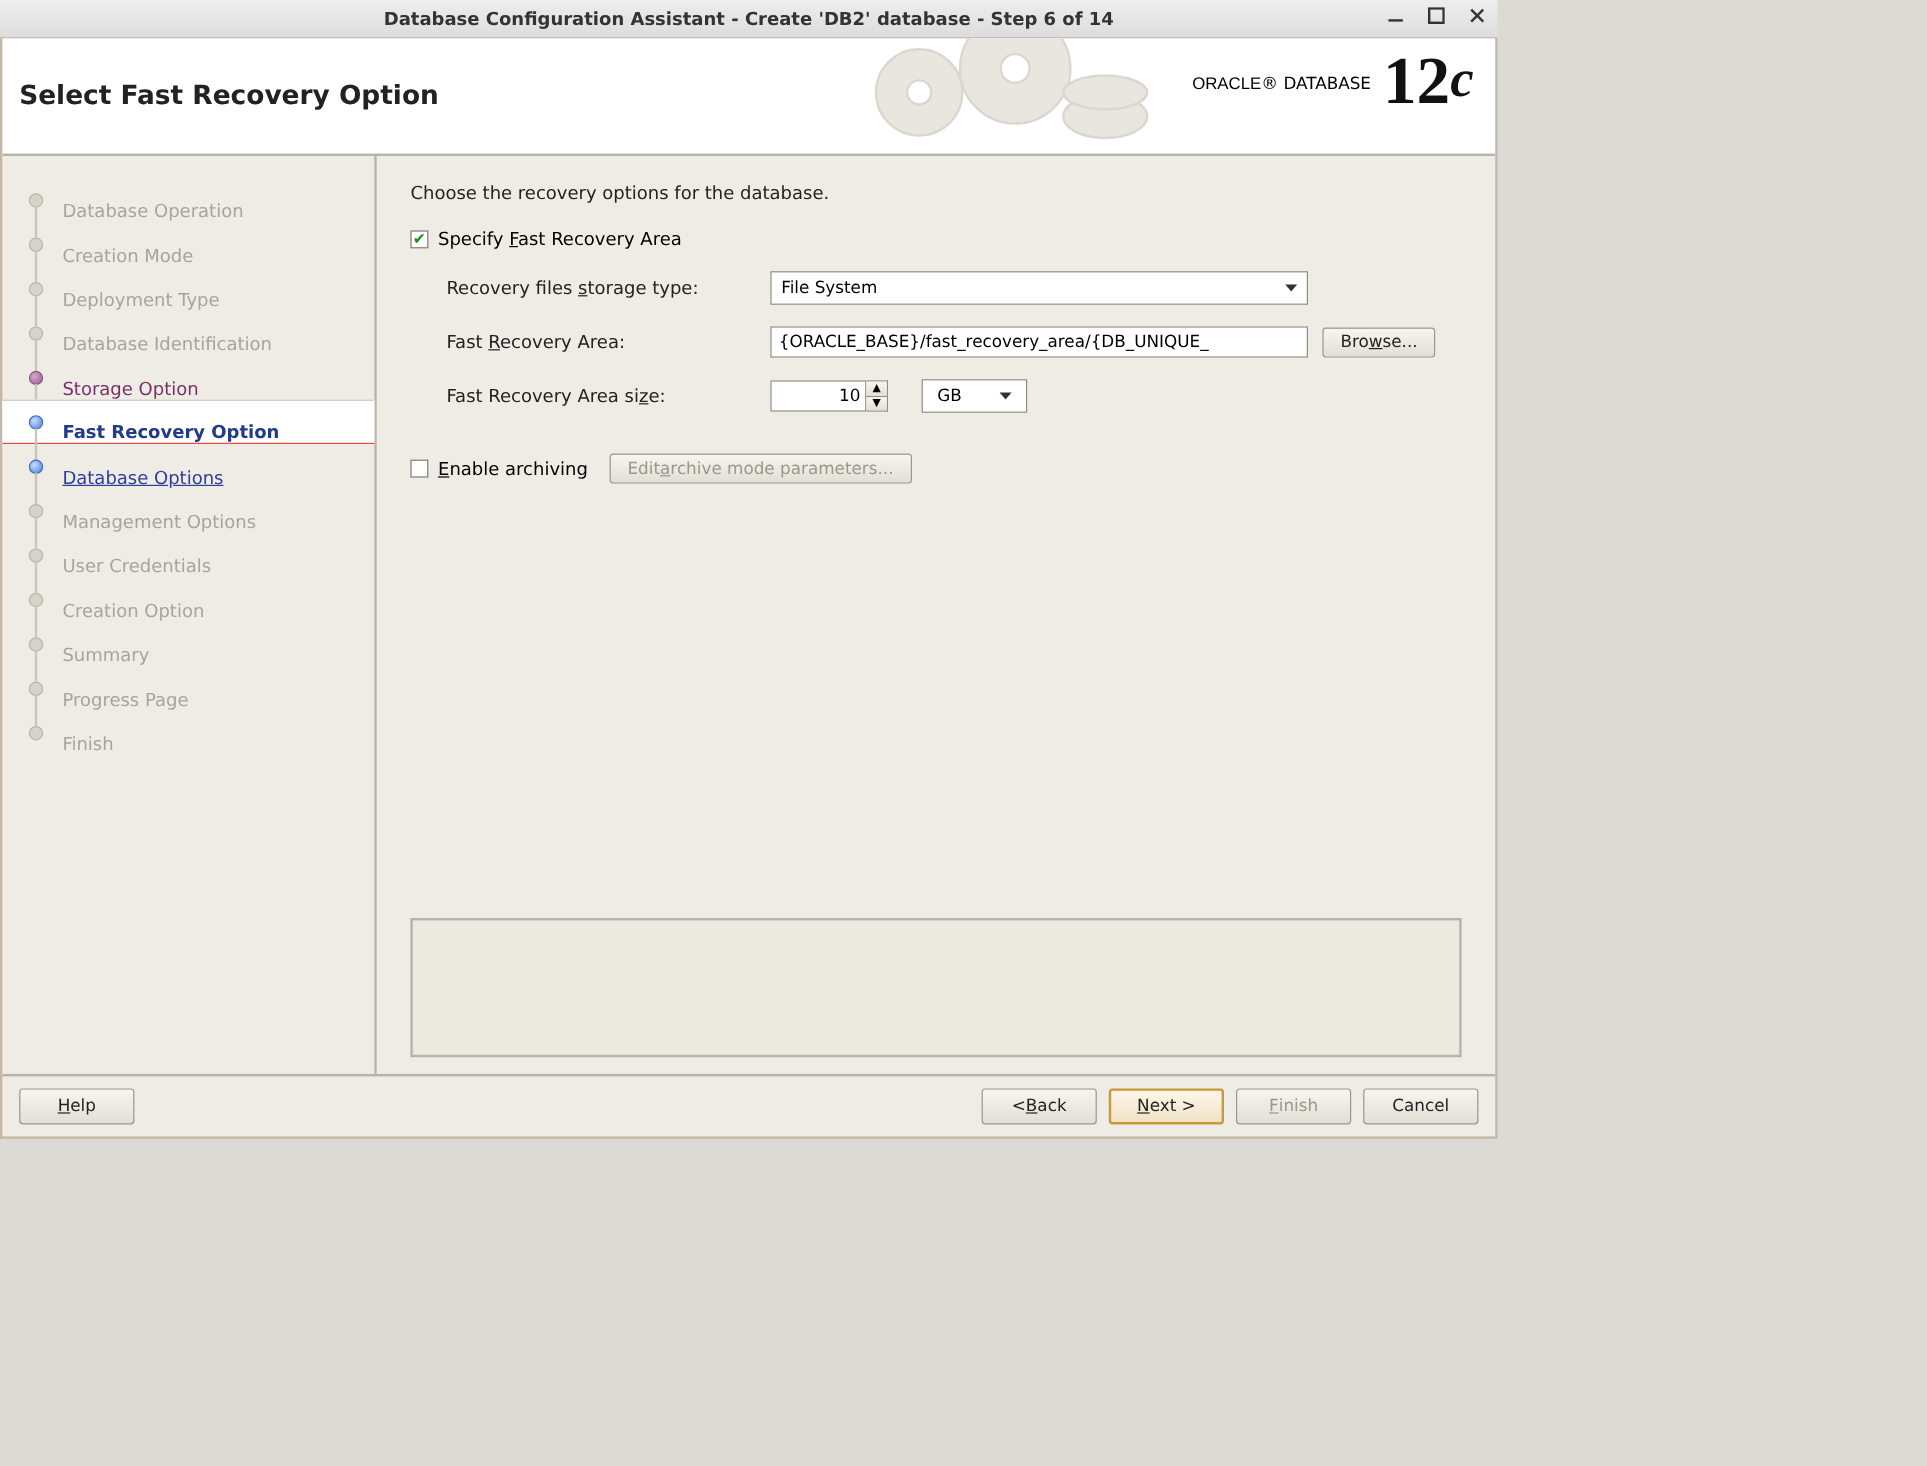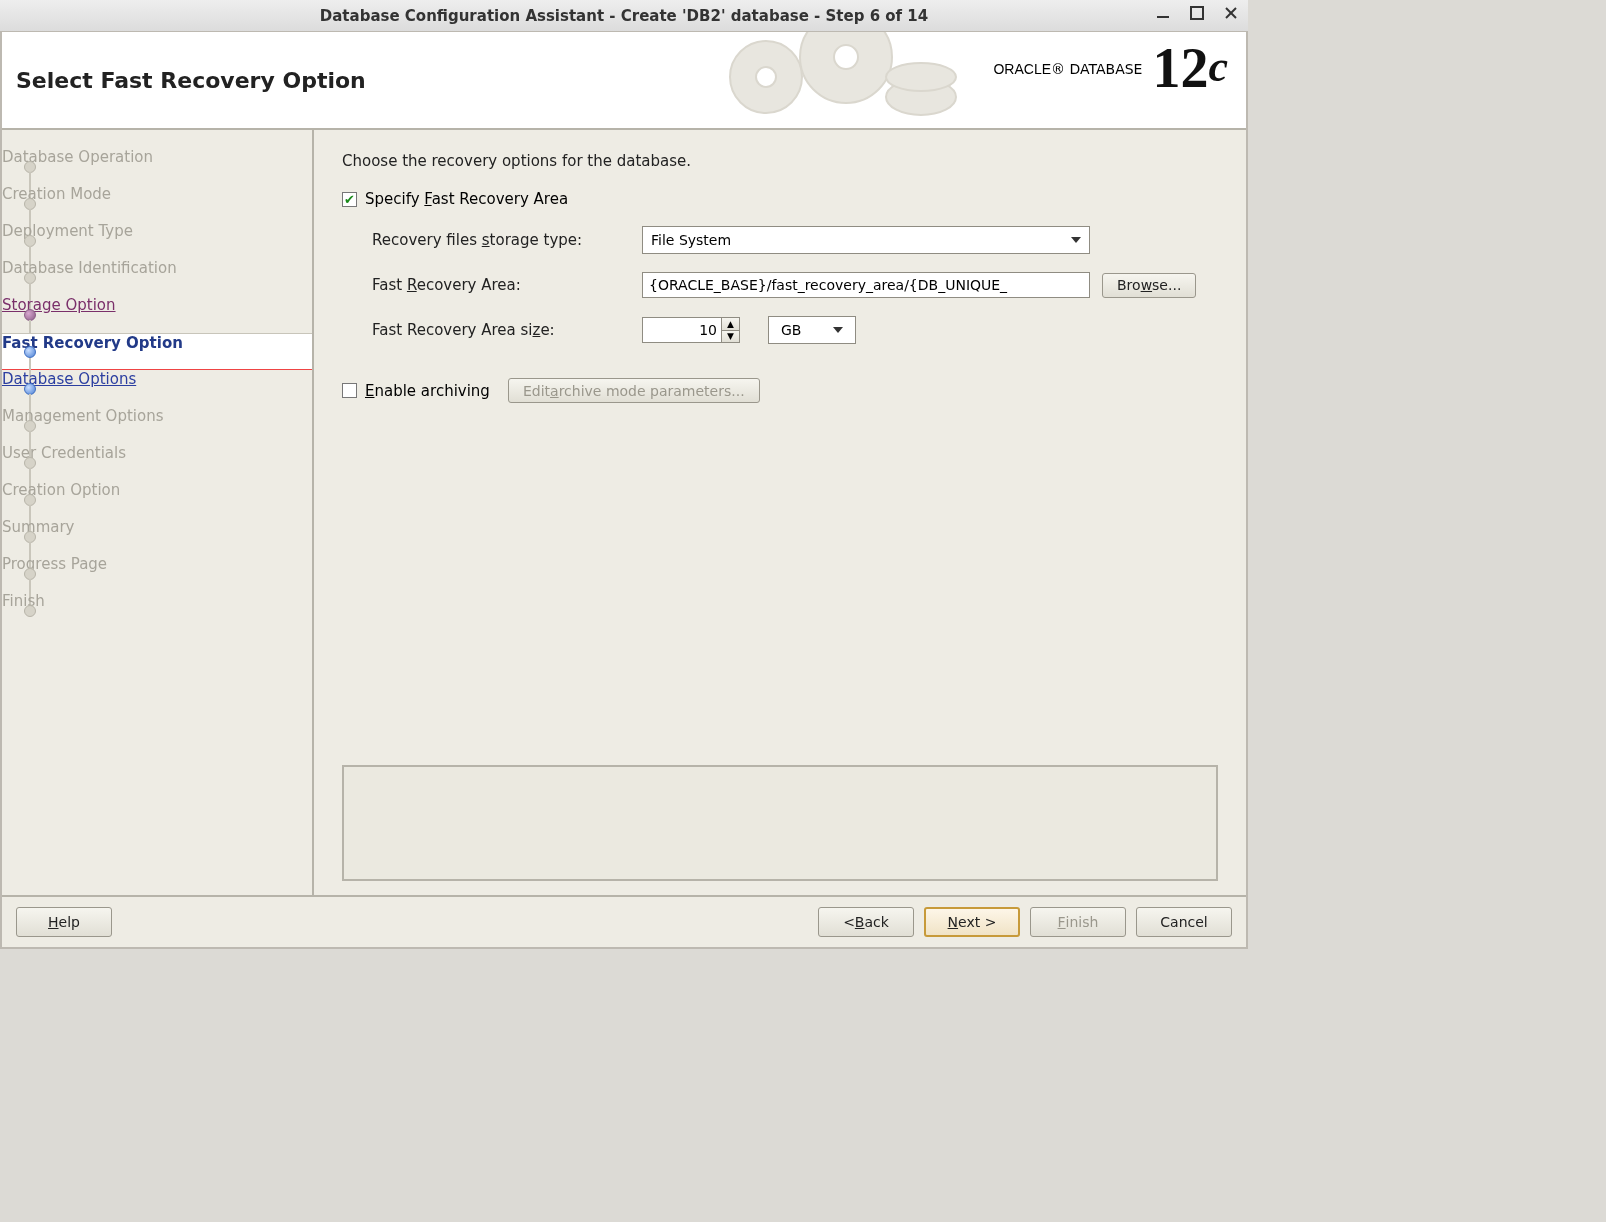--- a/index.html
+++ b/index.html
@@ -100,21 +100,22 @@
     border-right: 2px solid #b6b3a9;
     background: #eeece4;
     padding-top: 18px;
     position: relative;
   }
   .step-list { list-style:none; margin:0; padding:0; }
   .step-item {
     position: relative;
     height: 37px;
     display: flex;
-    align-items: flex-start;
+    align-items: flex-end;
+    padding-left: 50px;
     font-size: 15px;
   }
   .step-item .bullet {
     position: absolute;
     left: 22px;
     top: 50%;
     transform: translateY(-50%);
     width: 12px; height: 12px;
     border-radius: 50%;
     background: #d6d3c8;
@@ -123,21 +124,21 @@
   .step-item .connector {
     position: absolute;
     left: 27px;
     top: 24px;
     width: 2px;
     height: 26px;
     background: #c9c6bb;
   }
   .step-item:last-child .connector { display:none; }
   .step-item.disabled { color: #a7a49a; }
-  .step-item.visited-link { color: #7a2f6a; text-decoration: underline; }
+  .step-item.visited-link { color: #7a2f6a; }
   .step-item.visited-link .bullet {
     background: radial-gradient(circle at 35% 35%, #d7a7cf, #8b5d86);
     border-color: #8b5d86;
   }
   .step-item.current {
     background: #fff;
     color: #223a88;
     font-weight: bold;
     border-top: 1px solid #c8c5ba;
     border-bottom: 1px solid #ef4444;

